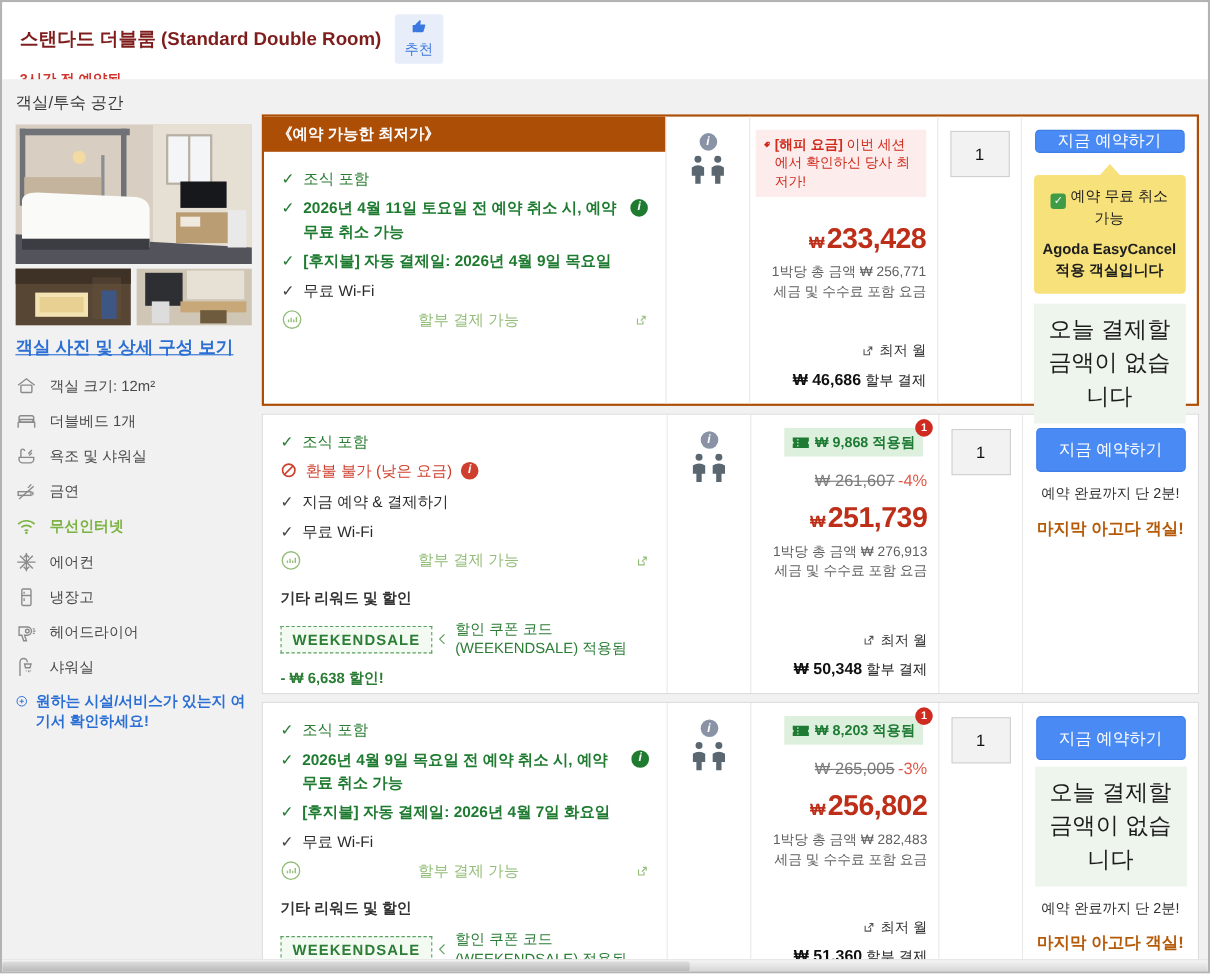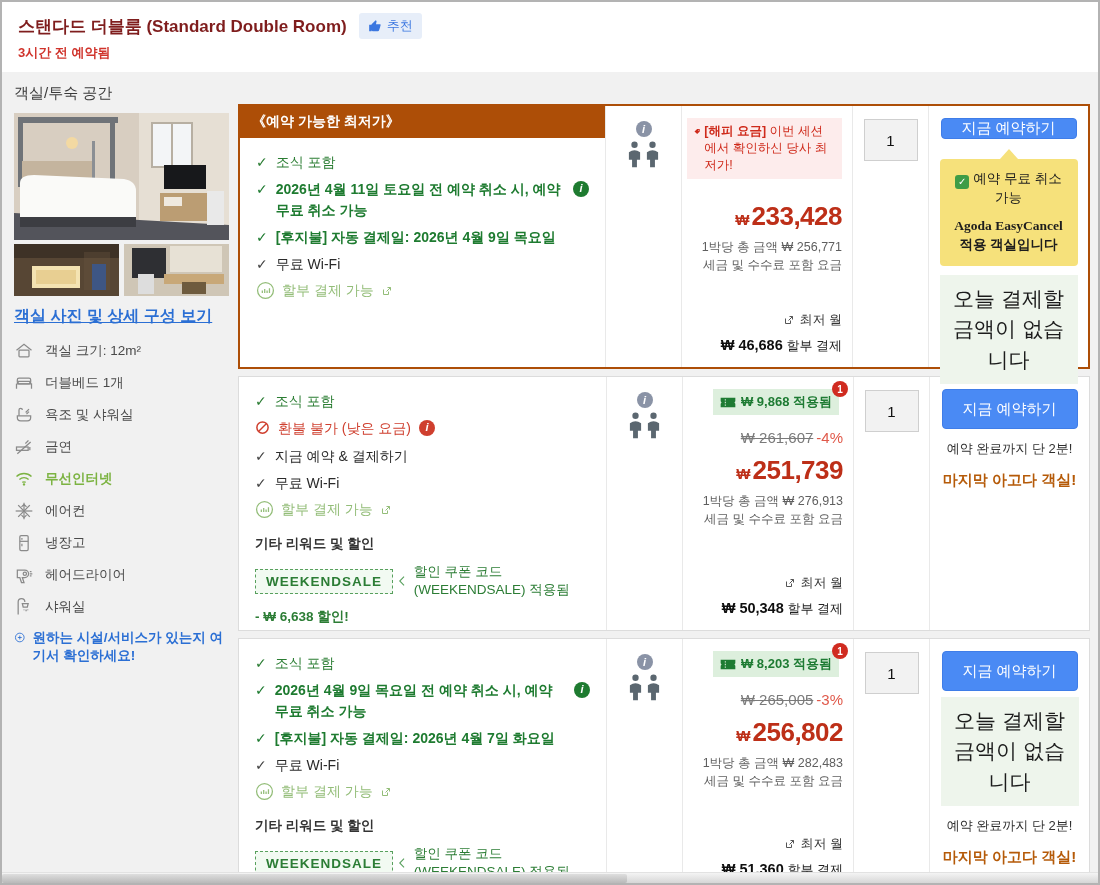--- a/index.html
+++ b/index.html
@@ -4,21 +4,21 @@
 <style>
   * { box-sizing: border-box; margin: 0; padding: 0; }
   html,body { width:1100px; height:885px; }
   body { font-family: "Liberation Sans", "DejaVu Sans", sans-serif; background:#fff; }
   .frame { width:1100px; height:885px; border:2px solid #b3b3b3; background:#fff; overflow:hidden; display:flex; flex-direction:column; }
 
   
   .hdr { background:#fff; padding:11px 16px 8px; height:70px; flex:0 0 auto; }
   .hdr-line { display:flex; align-items:center; }
   .room-title { font-size:17px; font-weight:bold; color:#7f1d1d; }
-  .rec-badge { display:inline-flex; align-items:center; gap:5px; background:#e7eef9; color:#3b77e0; font-size:13px; padding:4px 9px; border-radius:3px; margin-left:12px; }
+  .rec-badge { display:inline-flex; align-items:center; gap:5px; background:#e7eef9; color:#3b77e0; font-size:13px; padding:4px 9px; border-radius:3px; margin-left:12px;flex-direction:column; }
   .reserved-note { color:#d0342c; font-weight:bold; font-size:13px; margin-top:5px; }
 
   
   .layout { background:#f1f1f1; flex:1 1 auto; display:flex; align-items:flex-start; padding:8px 8px 0 12px; overflow:hidden; }
   .sidebar { width:218px; margin-right:6px; flex:0 0 auto; }
   .offers { flex:1 1 auto; min-width:0;margin-top:24px; }
 
   
   .side-title { font-size:15px; color:#3a3a3a; margin:4px 0 10px; }
   .photo-main { width:215px; height:127px; display:block; margin-bottom:4px; cursor:pointer; }
@@ -50,21 +50,21 @@
   .feat .ck { font-weight:bold; flex:0 0 auto; }
   .feat .txt { flex:1 1 auto; }
   .feat.green { color:#2b7d33; }
   .feat.greenbold { color:#1e7b30; font-weight:bold; }
   .feat.dark { color:#2a2a2a; }
   .feat.dark .ck { color:#444; }
   .feat.red { color:#cf3f2e; }
   .info-dot { width:16px; height:16px; border-radius:50%; background:#1e7b30; color:#fff; font-size:11px; font-weight:bold; display:inline-flex; align-items:center; justify-content:center; flex:0 0 auto; margin-top:2px; cursor:pointer; font-style:italic; }
   .info-dot.red { background:#cf3f2e; }
   .info-dot.gray { background:#8a93a6; }
-  .installment { display:flex; align-items:center; gap:7px; color:#93bd78; font-size:14px; margin-top:4px; cursor:pointer; }
+  .installment { display:flex; align-items:center; gap:7px; color:#93bd78; font-size:14px; margin-top:4px; cursor:pointer;justify-content:space-between; }
   .rewards-title { font-weight:bold; font-size:13.5px; color:#333; margin:16px 0 10px; }
   .coupon-line { display:flex; align-items:center; gap:9px; }
   .coupon-pill { border:1px dashed #58a05d; background:#f2faf2; color:#2c7d35; font-weight:bold; font-size:13.5px; letter-spacing:1px; padding:4px 10px; display:inline-flex; align-items:center; }
   .coupon-chev { color:#58a05d; font-size:13px; margin-left:-3px; }
   .coupon-txt { color:#2c7d35; font-size:13.5px; }
   .coupon-discount { color:#2c7d35; font-weight:bold; font-size:13.5px; margin-top:9px; }
 
   .persons { display:flex; gap:3px; margin-top:4px; }
 
   .happy-banner { background:#fdecec; color:#cf2a1b; font-size:12.5px; line-height:1.35; padding:5px 7px; width:155px; display:flex; gap:4px; align-items:flex-start; }
@@ -81,21 +81,21 @@
   .monthly { margin-top:auto; text-align:right; }
   .monthly-label { font-size:13px; color:#333; display:inline-flex; align-items:center; gap:4px; }
   .monthly-amt-line { margin-top:7px; font-size:13px; color:#222; white-space:nowrap; }
   .monthly-amt-line b { font-size:14.5px; color:#0f0f0f; }
 
   .qty-box { width:54px; height:42px; background:#f2f2f2; border:1px solid #cfcfcf; display:flex; align-items:center; justify-content:center; font-size:15px; color:#111; cursor:pointer; }
 
   .book-btn { width:136px; height:40px; background:#4a8af4; border:1px solid #3f7de8; border-radius:4px; color:#fff; font-size:15px; font-family:inherit; cursor:pointer; }
   .tip-arrow { width:0; height:0; border-left:9px solid transparent; border-right:9px solid transparent; border-bottom:10px solid #f6e17b; margin-top:10px; }
   .yellow-box { background:#f6e17b; border-radius:4px; width:138px; padding:11px 8px; text-align:center; font-size:13.5px; color:#1d1d1d; line-height:1.4; }
-  .yellow-box .l2 { font-weight:bold; margin-top:9px;font-family:Liberation Serif, serif; }
+  .yellow-box .l2 { font-weight:bold; margin-top:9px; }
   .ec-check { display:inline-flex; width:14px; height:14px; background:#3f9c46; border-radius:3px; color:#fff; font-size:10px; align-items:center; justify-content:center; margin-right:4px; vertical-align:-2px; }
   .pale-green-box { background:#eef5ec; width:138px; padding:9px 6px; text-align:center; font-size:21px; color:#1c1c1c; line-height:1.45; margin-top:9px; }
   .offer.r3 .pale-green-box { margin-top:6px; }
   .two-min { font-size:13px; color:#2f2f2f; margin-top:11px; }
   .last-room { color:#b55a08; font-weight:bold; font-size:15px; margin-top:13px; }
 
   .hscroll { height:11px; flex:0 0 auto; background:linear-gradient(#f4f4f4,#d6d6d6); border-top:1px solid #e2e2e2; position:relative; }
   .hscroll-thumb { position:absolute; left:0; top:1px; height:9px; width:57%; background:linear-gradient(#dedede,#b9b9b9); border-radius:2px; cursor:pointer; }
 
   svg.line-ico { stroke:#8a8a8a; fill:none; stroke-width:1.5; }

